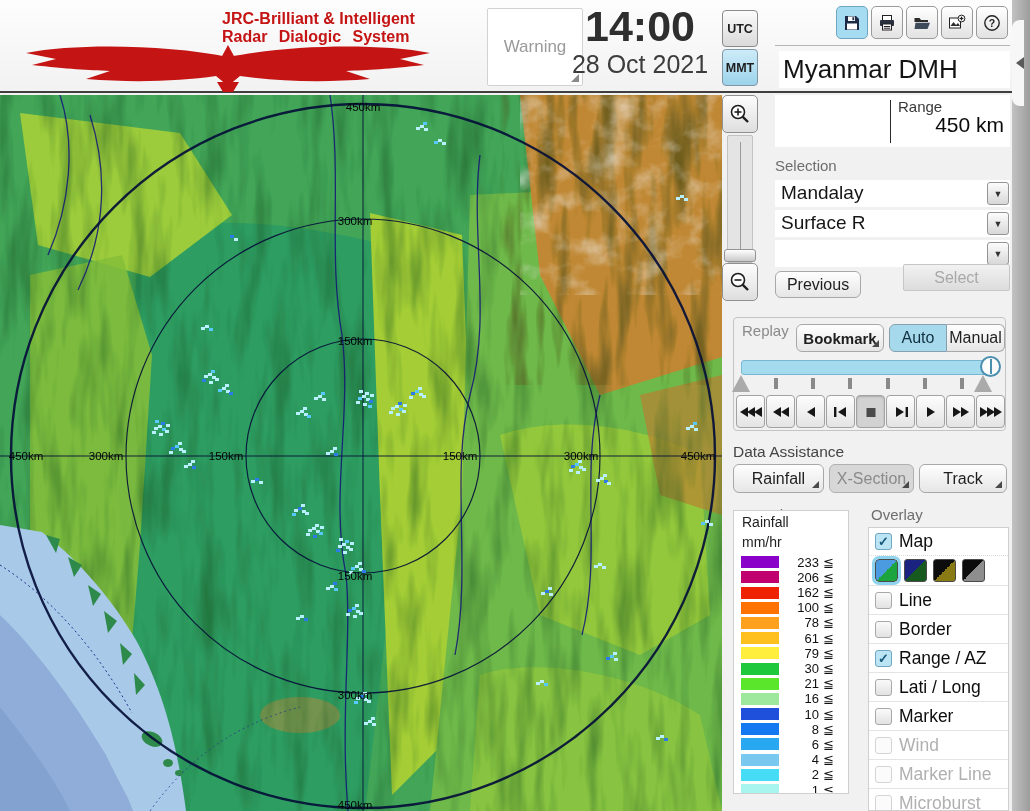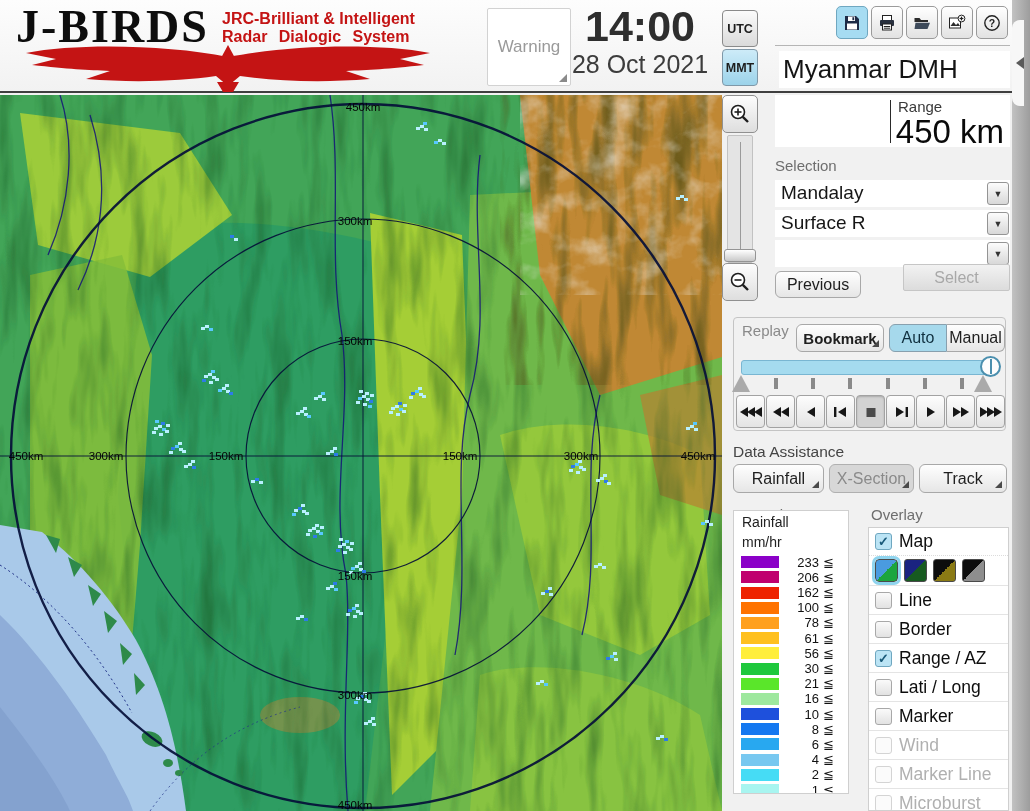--- a/index.html
+++ b/index.html
@@ -10,21 +10,21 @@
   .header{position:absolute;left:0;top:0;width:1030px;height:93px;
     background:linear-gradient(#fdfdfd,#f2f2f2);border-bottom:2px solid #3f3f3f;}
   .logo{position:absolute;left:10px;top:2px;width:470px;height:88px;}
   .logo-title{position:absolute;left:6px;top:2px;font-family:"Liberation Serif",serif;
     font-weight:bold;font-size:46px;line-height:1;color:#0d0d0d;letter-spacing:2px;}
   .logo-tag{position:absolute;left:212px;top:8px;color:#c41414;font-weight:bold;
     font-size:16px;line-height:1.15;white-space:nowrap;}
   .logo-tag .l2{word-spacing:7px;}
   .eagle{position:absolute;left:8px;top:40px;}
 
-  .warning-btn{position:absolute;left:487px;top:8px;width:84px;height:78px;background:#fff;
+  .warning-btn{position:absolute;left:487px;top:8px;width:96px;height:78px;background:#fff;
     border:1px solid #d2d2d2;border-radius:2px;color:#9a9a9a;font-size:17px;
     display:flex;align-items:center;justify-content:center;}
   .corner::after{content:"";position:absolute;right:3px;bottom:3px;
     border-left:8px solid transparent;border-bottom:8px solid #8a8a8a;}
   .corner-dark::after{content:"";position:absolute;right:4px;bottom:4px;
     border-left:7px solid transparent;border-bottom:7px solid #4a4a4a;}
 
   .clock{position:absolute;left:565px;top:2px;width:150px;text-align:center;color:#2e2e2e;}
   .clock .time{font-size:43px;font-weight:600;line-height:1.15;}
   .clock .date{font-size:25px;color:#3c3c3c;line-height:1.1;}
@@ -60,21 +60,21 @@
   .zoom-track{position:absolute;left:5px;top:40px;width:26px;height:128px;background:#e4e4e4;
     border:1px solid #c2c2c2;border-radius:2px;}
   .zoom-track::after{content:"";position:absolute;left:12px;top:6px;width:1px;height:112px;background:#9a9a9a;}
   .zoom-handle{position:absolute;left:2px;top:154px;width:32px;height:13px;border:1px solid #949494;
     border-radius:3px;background:linear-gradient(#ffffff,#c9c9c9);}
 
   
   .range-box{position:absolute;left:775px;top:95px;width:235px;height:52px;background:#fff;}
   .range-div{position:absolute;left:115px;top:5px;width:1px;height:43px;background:#2a2a2a;}
   .range-label{position:absolute;left:123px;top:3px;font-size:15px;color:#3a3a3a;}
-  .range-value{position:absolute;right:6px;top:18px;font-size:33px;color:#0a0a0a;}
+  .range-value{position:absolute;right:6px;top:18px;font-size:21px;color:#0a0a0a;}
 
   .sec-label{position:absolute;font-size:15px;color:#6e6e6e;}
   .dd-row{position:absolute;left:775px;width:235px;height:27px;background:#fff;}
   .dd-text{position:absolute;left:6px;top:2px;font-size:19px;color:#161616;}
   .dd-btn{position:absolute;right:1px;top:2px;width:22px;height:23px;border:1px solid #949494;
     border-radius:3px;background:linear-gradient(#fcfcfc,#d8d8d8);
     display:flex;align-items:center;justify-content:center;font-size:9px;color:#333;}
 
   .btn{border:1px solid #a8a8a8;border-radius:6px;background:linear-gradient(#fefefe,#e6e6e6);
     font-size:16px;color:#1f1f1f;display:flex;align-items:center;justify-content:center;position:absolute;}
@@ -132,21 +132,20 @@
   .map-sw{width:23px;height:23px;border-radius:3px;border:1px solid #4a4a4a;}
   .map-sw.sel{outline:3px solid #8fd4ee;border-radius:4px;}
 </style>
 </head>
 <body>
 
 <div class="app">
 
   <div class="header">
     <div class="logo">
-      <div class="logo-title">J-BIRDS</div>
       <div class="logo-tag">
         <div class="l1">JRC-Brilliant &amp; Intelligent</div>
         <div class="l2">Radar Dialogic System</div>
       </div>
       <svg class="eagle" width="420" height="50" viewBox="0 0 420 50">
         <path fill="#c41414" d="M210,15 C150,3 60,1 8,11 L38,17 L14,23 C50,27 70,28 92,29 L68,37 C118,41 162,39 198,34 L210,44 L222,34 C258,39 302,41 352,37 L328,29 C350,28 370,27 406,23 L382,17 L412,11 C360,1 270,3 210,15 Z"></path>
         <path fill="#c41414" d="M210,3 L203,16 L217,16 Z"></path>
         <path fill="#c41414" d="M199,40 L221,40 L215,50 L205,50 Z"></path>
       </svg>
     </div>
@@ -632,21 +631,21 @@
     <div class="lg-val">78</div>
     <div class="lg-suf">≦</div>
         </div>
         <div class="lg-row">
           <div class="lg-sw" style="background:#FFC01E"></div>
     <div class="lg-val">61</div>
     <div class="lg-suf">≦</div>
         </div>
         <div class="lg-row">
           <div class="lg-sw" style="background:#FFEE3C"></div>
-    <div class="lg-val">56</div>
+    <div class="lg-val">79</div>
     <div class="lg-suf">≦</div>
         </div>
         <div class="lg-row">
           <div class="lg-sw" style="background:#1EC83C"></div>
     <div class="lg-val">30</div>
     <div class="lg-suf">≦</div>
         </div>
         <div class="lg-row">
           <div class="lg-sw" style="background:#5AE62A"></div>
     <div class="lg-val">21</div>

